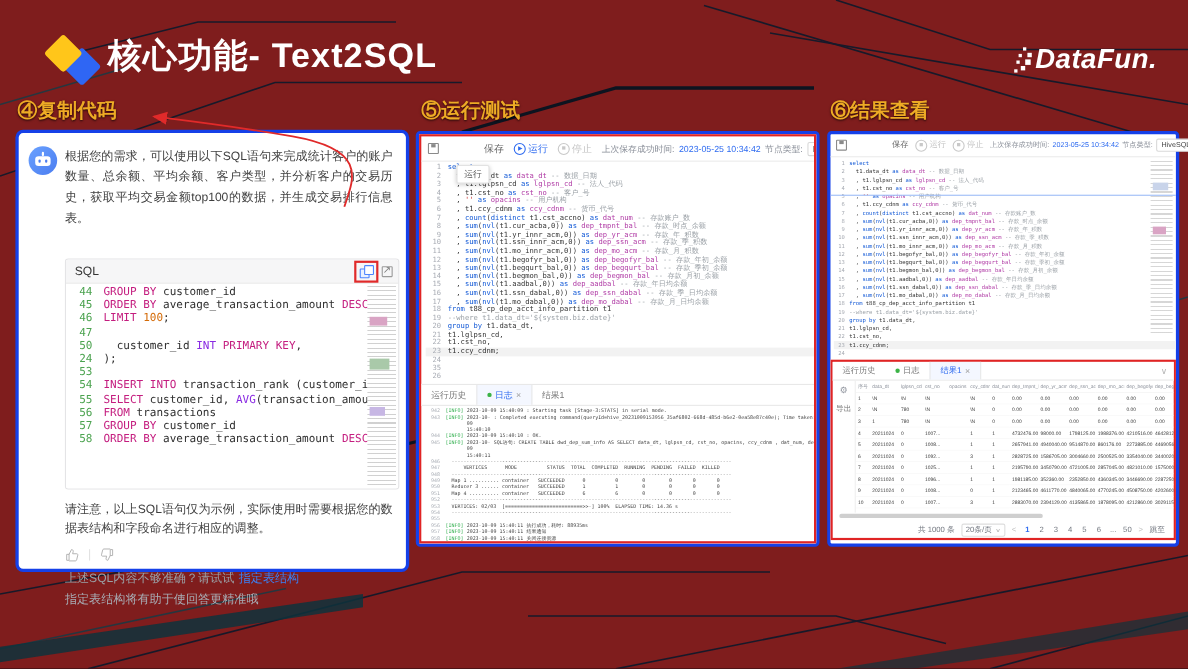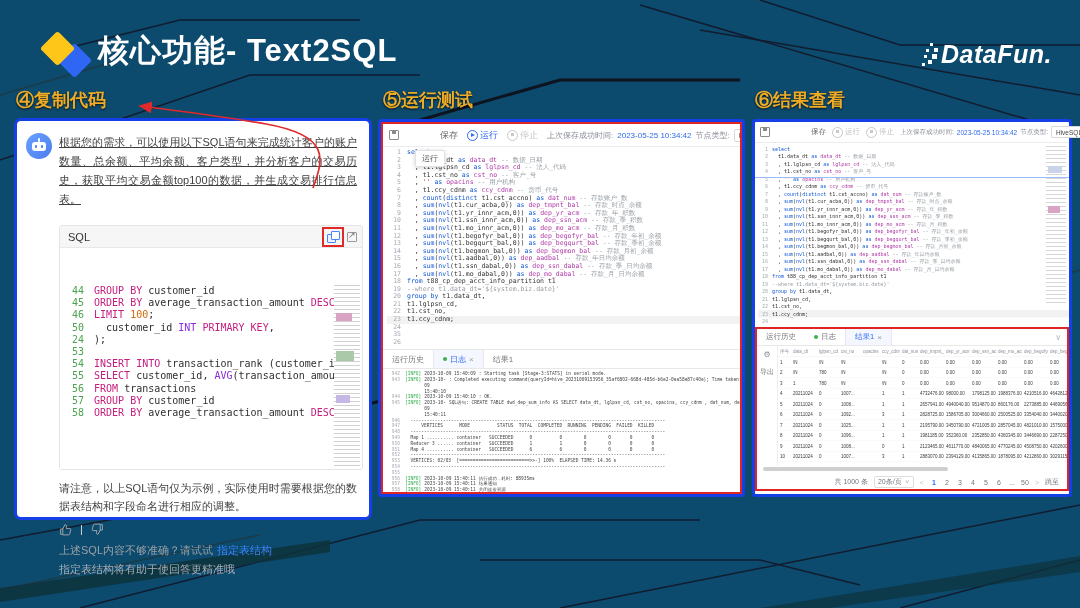--- a/index.html
+++ b/index.html
@@ -1,16 +1,16 @@
 <!DOCTYPE html>
 <html><head>
 <meta charset="utf-8">
 <style>
   html,body{margin:0;padding:0;background:#04070e;}
-  .slide{position:relative;width:1080px;height:608px;background:#0c4a6e;overflow:hidden;
+  .slide{position:relative;width:1080px;height:608px;background:#7f1d1d;overflow:hidden;
          font-family:"Liberation Sans",sans-serif;}
   .bg-deco{position:absolute;left:0;top:0;z-index:0;}
 
   
   .hdr{position:absolute;left:0;top:0;width:100%;height:90px;z-index:2;}
   .logo-diamonds{position:absolute;left:40px;top:28px;width:58px;height:52px;}
   .dia{position:absolute;width:25px;height:25px;transform:rotate(45deg);border-radius:3px;}
   .dia-blue{left:22px;top:20px;background:#2f66f4;}
   .dia-yellow{left:5px;top:8px;background:#ffc61a;}
   .page-title{position:absolute;left:98px;top:30px;margin:0;color:#fff;font-size:31px;font-weight:800;letter-spacing:1px;}
@@ -29,34 +29,34 @@
          box-sizing:border-box;z-index:2;}
 
   
   .panel-copy{left:14px;top:118px;width:358px;height:402px;padding:10px 12px 8px 42px;}
   .avatar{position:absolute;left:9px;top:12px;width:26px;height:26px;border-radius:50%;
           background:linear-gradient(135deg,#6aa1ff,#4b7df0);}
   .avatar .face{position:absolute;left:6px;top:9px;width:14px;height:9px;background:#fff;border-radius:3px;}
   .avatar .face::before,.avatar .face::after{content:"";position:absolute;top:3px;width:2px;height:3px;background:#4b7df0;border-radius:1px;}
   .avatar .face::before{left:3px;} .avatar .face::after{right:3px;}
   .avatar .ant{position:absolute;left:12px;top:5px;width:2px;height:4px;background:#fff;border-radius:1px;}
-  .intro{margin:2px 0 16px 0;font-size:11px;line-height:19px;color:#3f3f3f;text-align:justify;text-decoration:underline;}
+  .intro{margin:2px 0 26px 0;font-size:11px;line-height:19px;color:#3f3f3f;text-align:justify;}
   .codeblock{width:302px;border:1px solid #e4e4e6;border-radius:3px;overflow:hidden;}
   .code-head{height:22px;background:#f6f6f7;border-bottom:1px solid #e8e8e8;display:flex;
              align-items:center;justify-content:space-between;padding:0 4px 0 8px;box-sizing:border-box;
              font-size:11px;color:#333;}
   .code-icons{display:flex;align-items:center;gap:2px;}
   .copy-frame{border:2px solid #e02a2a;padding:2px 3px;display:inline-flex;align-items:center;}
   .copy-glyph{position:relative;width:12px;height:12px;display:inline-block;}
   .copy-glyph::before{content:"";position:absolute;left:0;top:3px;width:7px;height:7px;border:1.5px solid #4c84ff;border-radius:1px;background:#eaf1ff;}
   .copy-glyph::after{content:"";position:absolute;left:4px;top:0;width:7px;height:7px;border:1.5px solid #4c84ff;border-radius:1px;background:#fff;}
   .expand-glyph{width:12px;height:12px;display:inline-block;position:relative;}
   .expand-glyph::before{content:"";position:absolute;inset:1px;border:1px solid #9a9a9a;border-radius:1px;}
   .expand-glyph::after{content:"↗";position:absolute;left:2px;top:-1px;font-size:9px;color:#777;}
-  .code-body{display:flex;height:186px;background:#fff;margin-top:35px;}
+  .code-body{display:flex;height:186px;background:#fff;}
   #chat-code{flex:1;overflow:hidden;padding-top:2px;font-family:"DejaVu Sans Mono",monospace;
              font-size:10px;line-height:12.2px;}
   #chat-code .cl{display:flex;}
   #chat-code .ln{flex:none;width:24px;text-align:right;margin-right:10px;color:#4ca350;}
   .lc{white-space:pre;}
   .k{color:#c41d7f;} .f{color:#8a2be2;text-align:right;} .n{color:#d46b08;} .c{color:#9e9e9e;} .p{color:#2f2f2f;}
   .minimap{width:26px;margin:2px 2px 2px 0;flex:none;
      background-image:linear-gradient(#d9a4c4 0 0),linear-gradient(#a9c9a9 0 0),linear-gradient(#c7b7e4 0 0),
        repeating-linear-gradient(to bottom,rgba(70,70,70,.25) 0 1px,transparent 1px 4px);
      background-size:16px 8px,18px 10px,14px 8px,auto;
@@ -235,20 +235,24 @@
             </div>
             <div class="cl">
               <span class="ln">45</span>
               <span class="lc"><span class="k">ORDER</span><span class="p"> </span><span class="k">BY</span><span class="p"> </span><span class="p">average_transaction_amount</span><span class="p"> </span><span class="k">DESC</span></span>
             </div>
             <div class="cl">
               <span class="ln">46</span>
               <span class="lc"><span class="k">LIMIT</span><span class="p"> </span><span class="n">100</span><span class="p">;</span></span>
             </div>
             <div class="cl">
+              <span class="ln">47</span>
+              <span class="lc"></span>
+            </div>
+            <div class="cl">
               <span class="ln">50</span>
               <span class="lc"><span class="p">  </span><span class="p">customer_id</span><span class="p"> </span><span class="f">INT</span><span class="p"> </span><span class="k">PRIMARY</span><span class="p"> </span><span class="k">KEY</span><span class="p">,</span></span>
             </div>
             <div class="cl">
               <span class="ln">24</span>
               <span class="lc"><span class="p">)</span><span class="p">;</span></span>
             </div>
             <div class="cl">
               <span class="ln">53</span>
               <span class="lc"></span>

